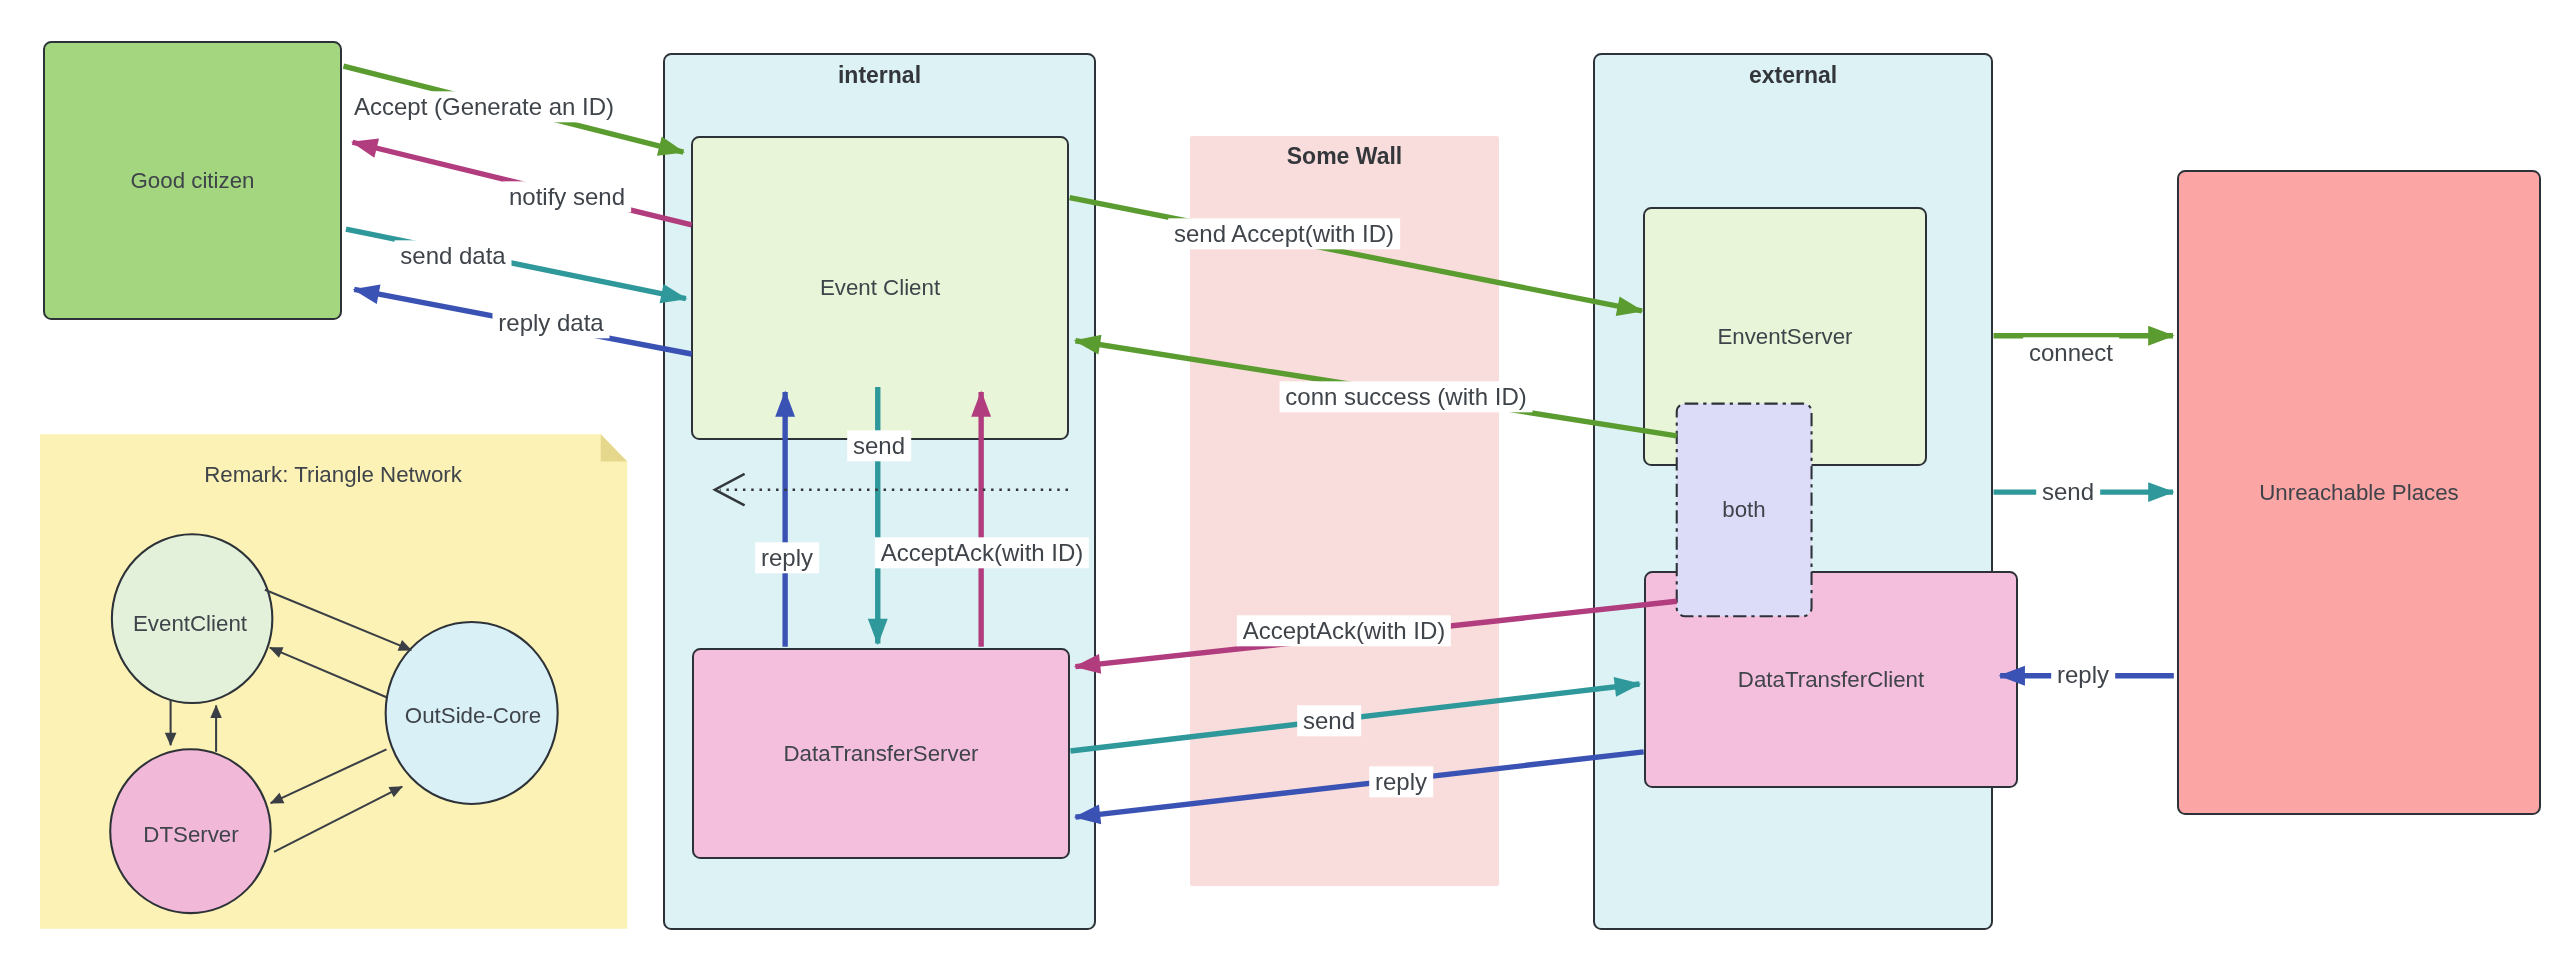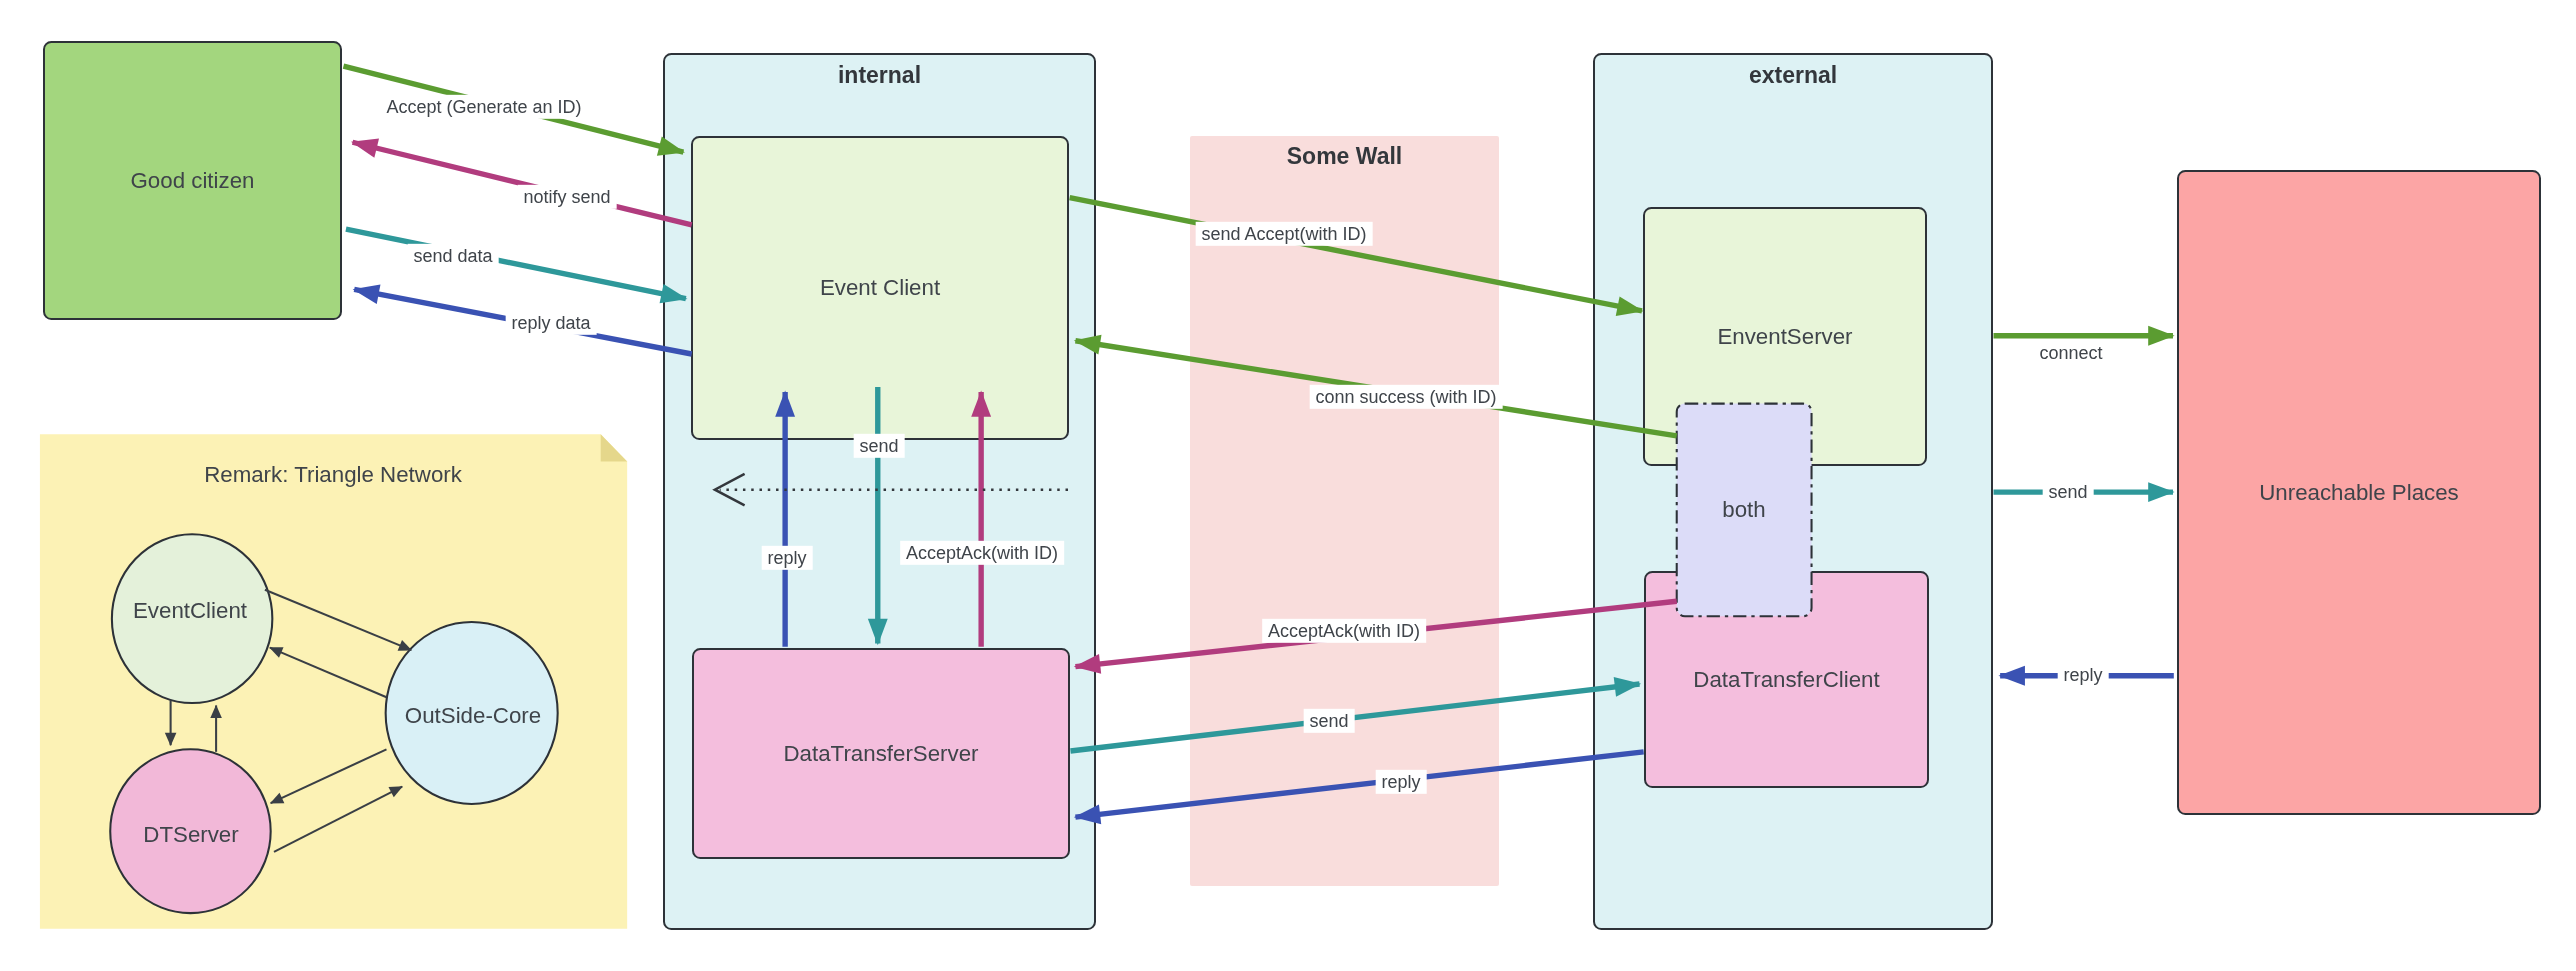--- a/index.html
+++ b/index.html
@@ -21,21 +21,21 @@
     border:2.5px solid #2d3238;border-radius:8.3px;box-sizing:border-box;
     font-size:22.3px;z-index:2;text-align:center;
   }
   .n-green{background:#a3d67e;}
   .n-lgreen{background:#e8f5d9;}
   .n-pink{background:#f4bedd;}
   .n-gray{background:#fca5a5;}
   .overlay{position:absolute;left:0;top:0;z-index:5;}
   .elabel{
     position:absolute;transform:translate(-50%,-50%);background:#ffffff;
-    padding:1.7px 5.8px;font-size:18px;white-space:nowrap;z-index:6;color:#3f444a;
+    padding:1.7px 5.8px;font-size:24px;white-space:nowrap;z-index:6;color:#3f444a;
   }
   .shape-label{
     position:absolute;transform:translate(-50%,-50%);font-size:22.3px;
     white-space:nowrap;z-index:6;color:#3f444a;
   }
 </style>
 </head>
 <body>
 
 <div class="canvas">
@@ -55,21 +55,21 @@
   </div>
   <div class="node n-lgreen" style="left:691px;top:136px;width:378px;height:304px;">
     <span>Event Client</span>
   </div>
   <div class="node n-pink" style="left:692px;top:648px;width:378px;height:211px;">
     <span>DataTransferServer</span>
   </div>
   <div class="node n-lgreen" style="left:1643px;top:207px;width:284px;height:259px;">
     <span>EnventServer</span>
   </div>
-  <div class="node n-pink" style="left:1644px;top:571px;width:285px;height:217px;">
+  <div class="node n-pink" style="left:1644px;top:571px;width:374px;height:217px;">
     <span>DataTransferClient</span>
   </div>
   <div class="node n-gray" style="left:2177px;top:170px;width:364px;height:645px;">
     <span>Unreachable Places</span>
   </div>
 
   <svg class="overlay" width="2576" height="971" viewBox="0 0 3114 1174">
     <defs>
       <marker id="mGreen" markerUnits="userSpaceOnUse" markerWidth="38" markerHeight="30" refX="32" refY="14" orient="auto">
         <path d="M2,2 L34,14 L2,26 Z" fill="#5b9c31"></path>
@@ -138,18 +138,18 @@
   <div class="elabel" style="left:1406px;top:397px;">conn success (with ID)</div>
   <div class="elabel" style="left:1344px;top:631px;">AcceptAck(with ID)</div>
   <div class="elabel" style="left:1329px;top:721px;">send</div>
   <div class="elabel" style="left:1401px;top:782px;">reply</div>
   <div class="elabel" style="left:2071px;top:353px;">connect</div>
   <div class="elabel" style="left:2068px;top:492px;">send</div>
   <div class="elabel" style="left:2083px;top:675px;">reply</div>
 
   <div class="shape-label" style="left:1744px;top:510px;">both</div>
   <div class="shape-label" style="left:333px;top:475px;">Remark: Triangle Network</div>
-  <div class="shape-label" style="left:190px;top:611px;">EventClient</div>
+  <div class="shape-label" style="left:190px;top:624px;">EventClient</div>
   <div class="shape-label" style="left:473px;top:716px;">OutSide-Core</div>
   <div class="shape-label" style="left:191px;top:835px;">DTServer</div>
 
 </div>
 
 
 </body></html>

